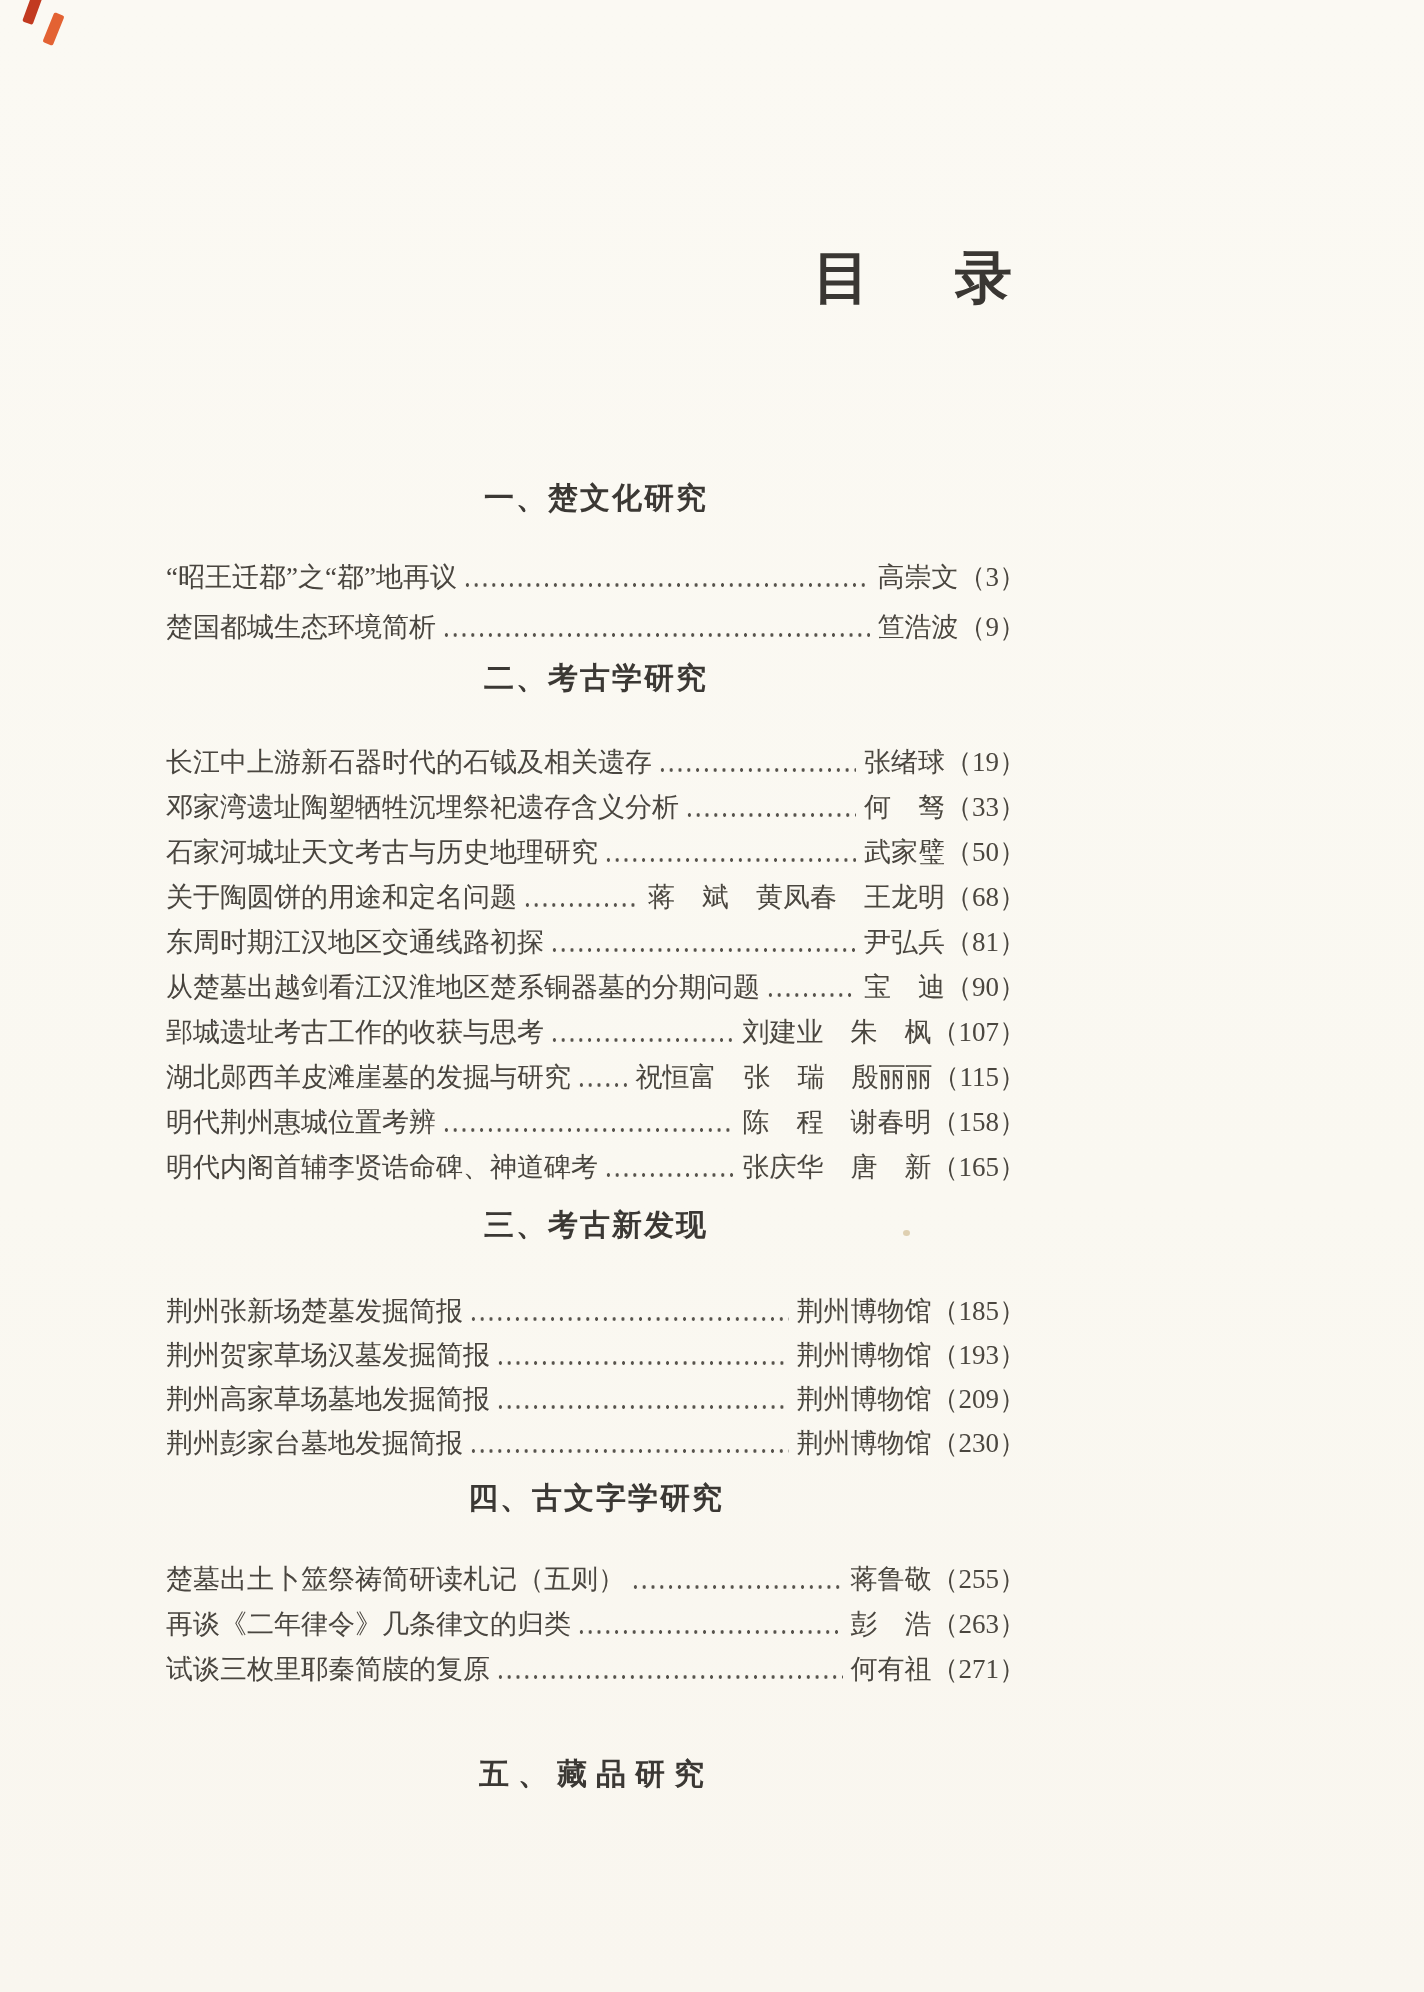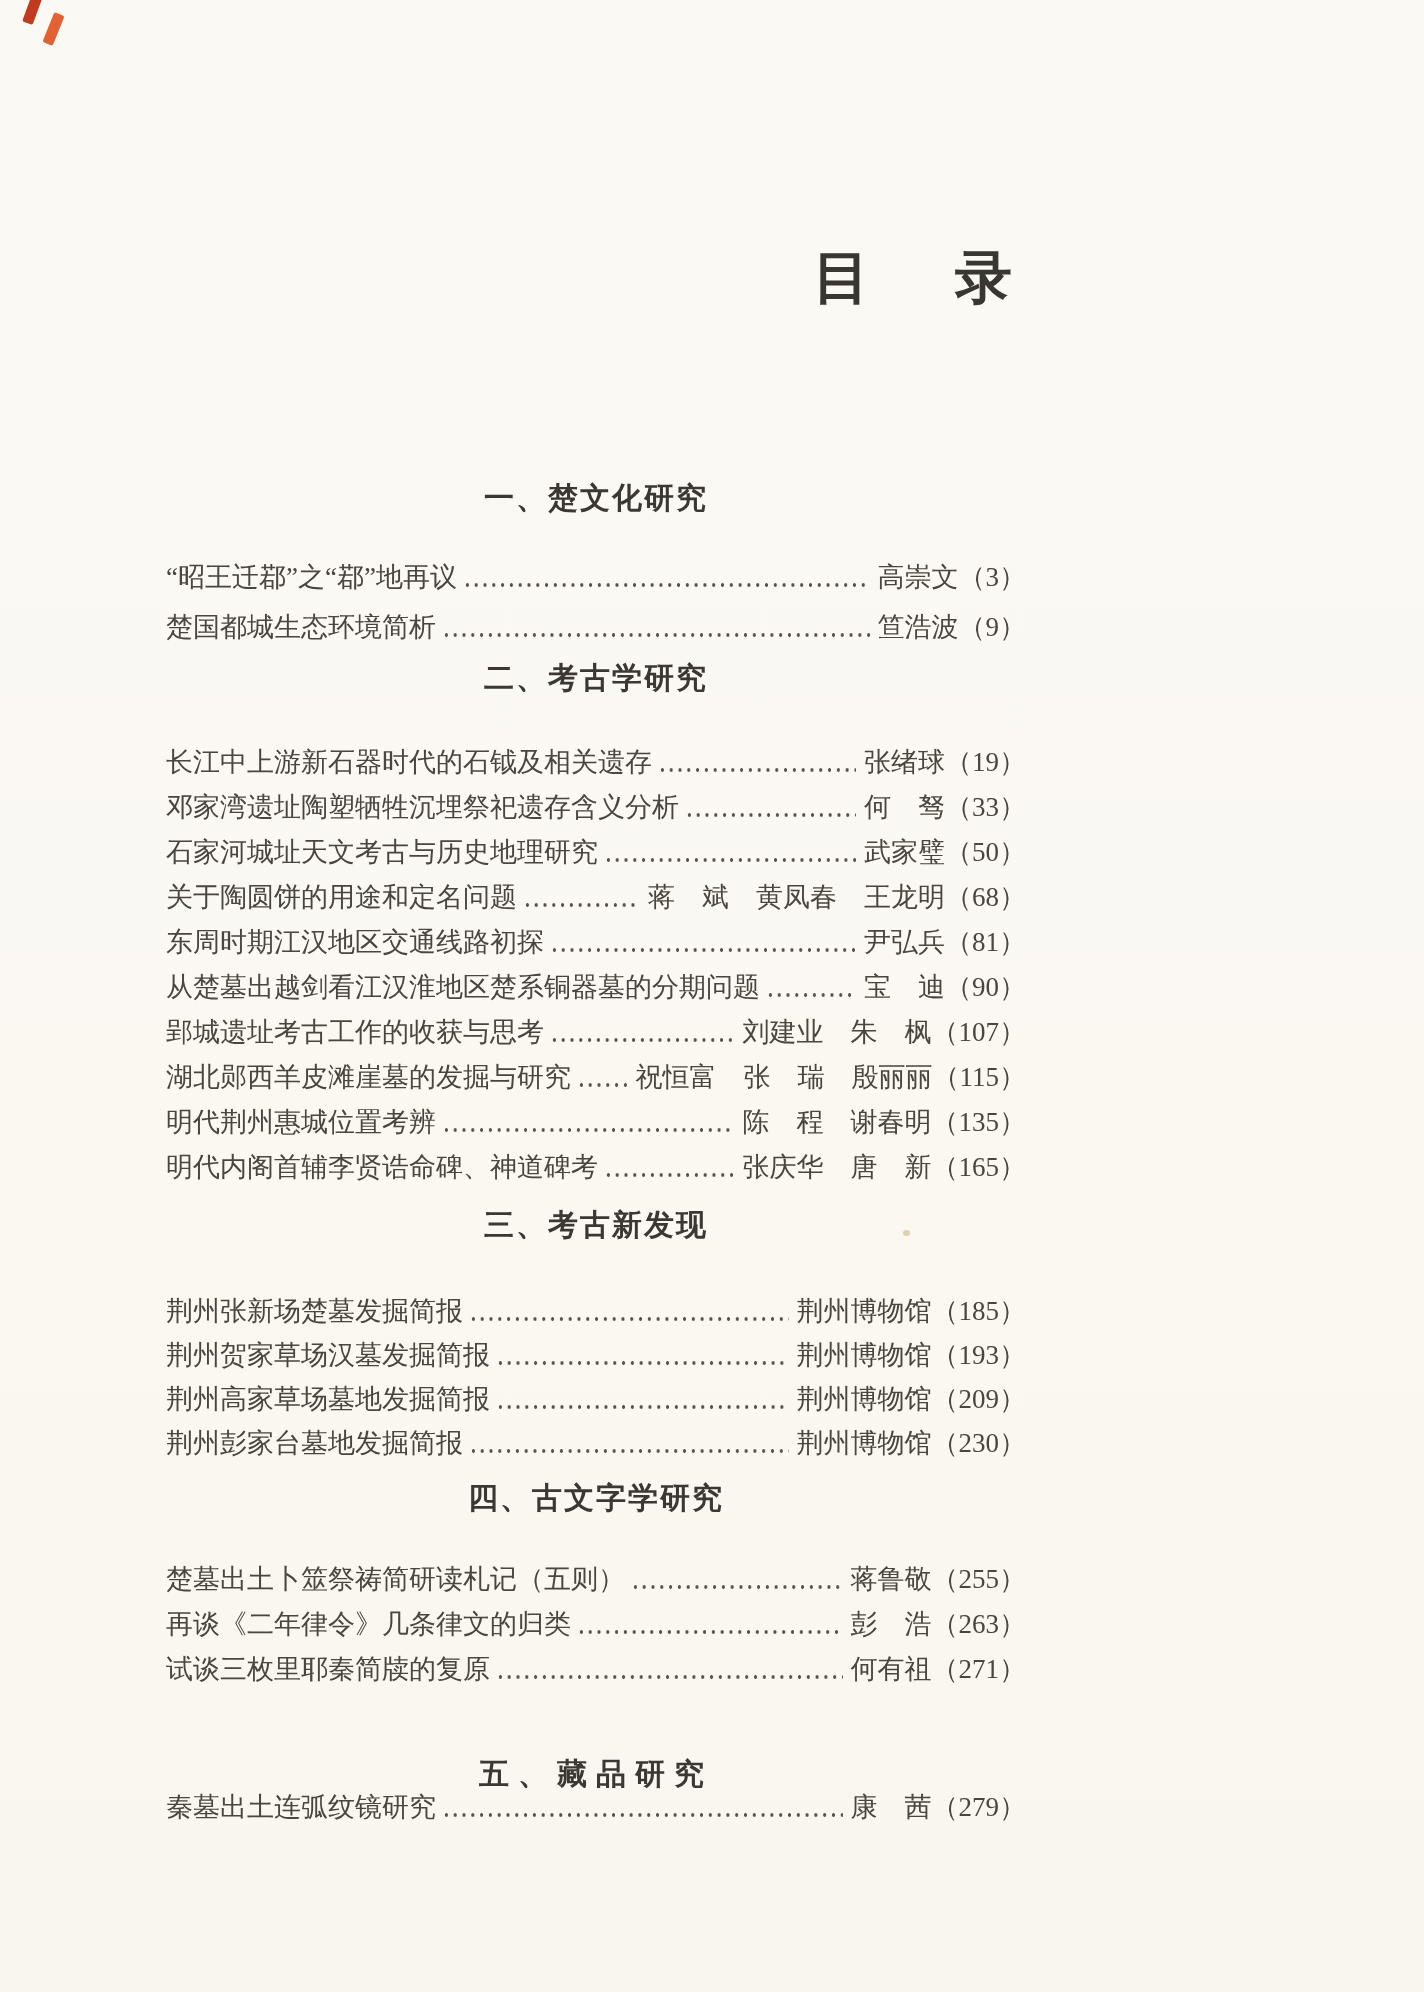--- a/index.html
+++ b/index.html
@@ -120,21 +120,21 @@
     <div class="row">
       <span class="t">湖北郧西羊皮滩崖墓的发掘与研究</span>
       <span class="dots"></span>
       <span class="a">祝恒富　张　瑞　殷丽丽</span>
       <span class="p">（115）</span>
     </div>
     <div class="row">
       <span class="t">明代荆州惠城位置考辨</span>
       <span class="dots"></span>
       <span class="a">陈　程　谢春明</span>
-      <span class="p">（135）</span>
+      <span class="p">（158）</span>
     </div>
     <div class="row">
       <span class="t">明代内阁首辅李贤诰命碑、神道碑考</span>
       <span class="dots"></span>
       <span class="a">张庆华　唐　新</span>
       <span class="p">（165）</span>
     </div>
   </div>
 
   <div class="abs sec-heading" style="top:1205px">三、考古新发现</div>
@@ -181,22 +181,14 @@
     </div>
     <div class="row">
       <span class="t">试谈三枚里耶秦简牍的复原</span>
       <span class="dots"></span>
       <span class="a">何有祖</span>
       <span class="p">（271）</span>
     </div>
   </div>
 
   <div class="abs sec-heading spread" style="top:1706px">五、藏品研究</div>
-  <div class="abs rows" style="top:1776px;--rh:45px">
-    <div class="row">
-      <span class="t">秦墓出土连弧纹镜研究</span>
-      <span class="dots"></span>
-      <span class="a">康　茜</span>
-      <span class="p">（279）</span>
-    </div>
-  </div>
 
 </div>
 
 </body></html>

